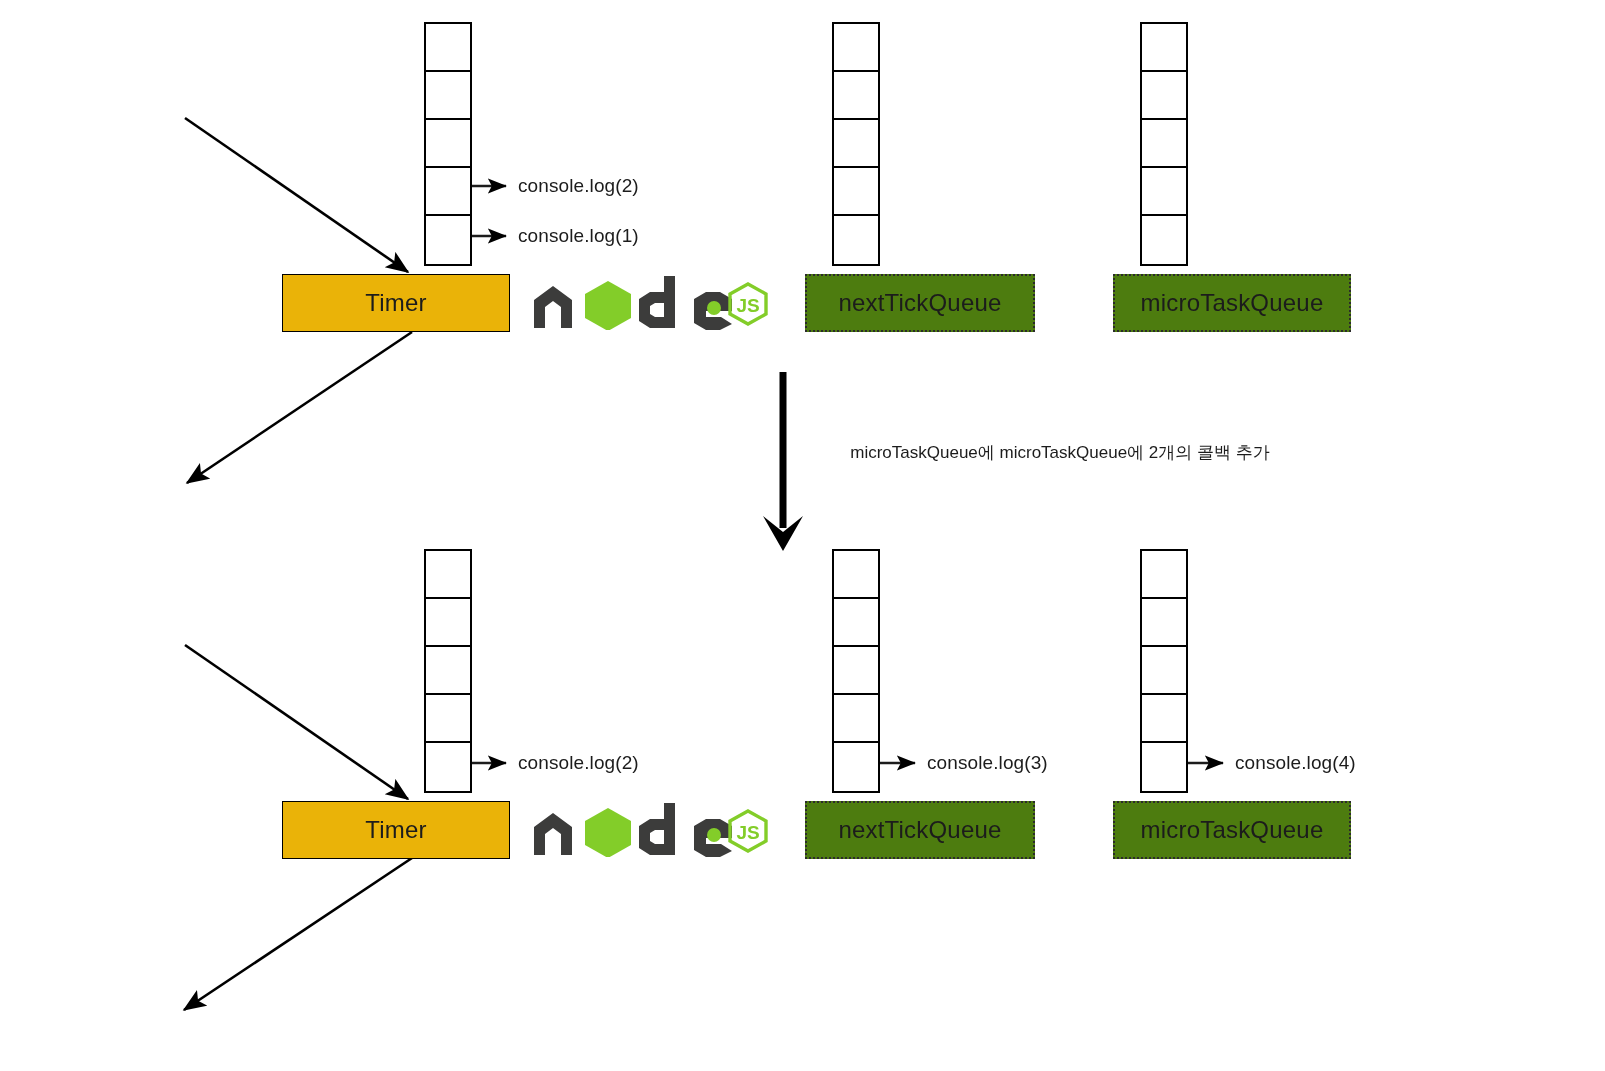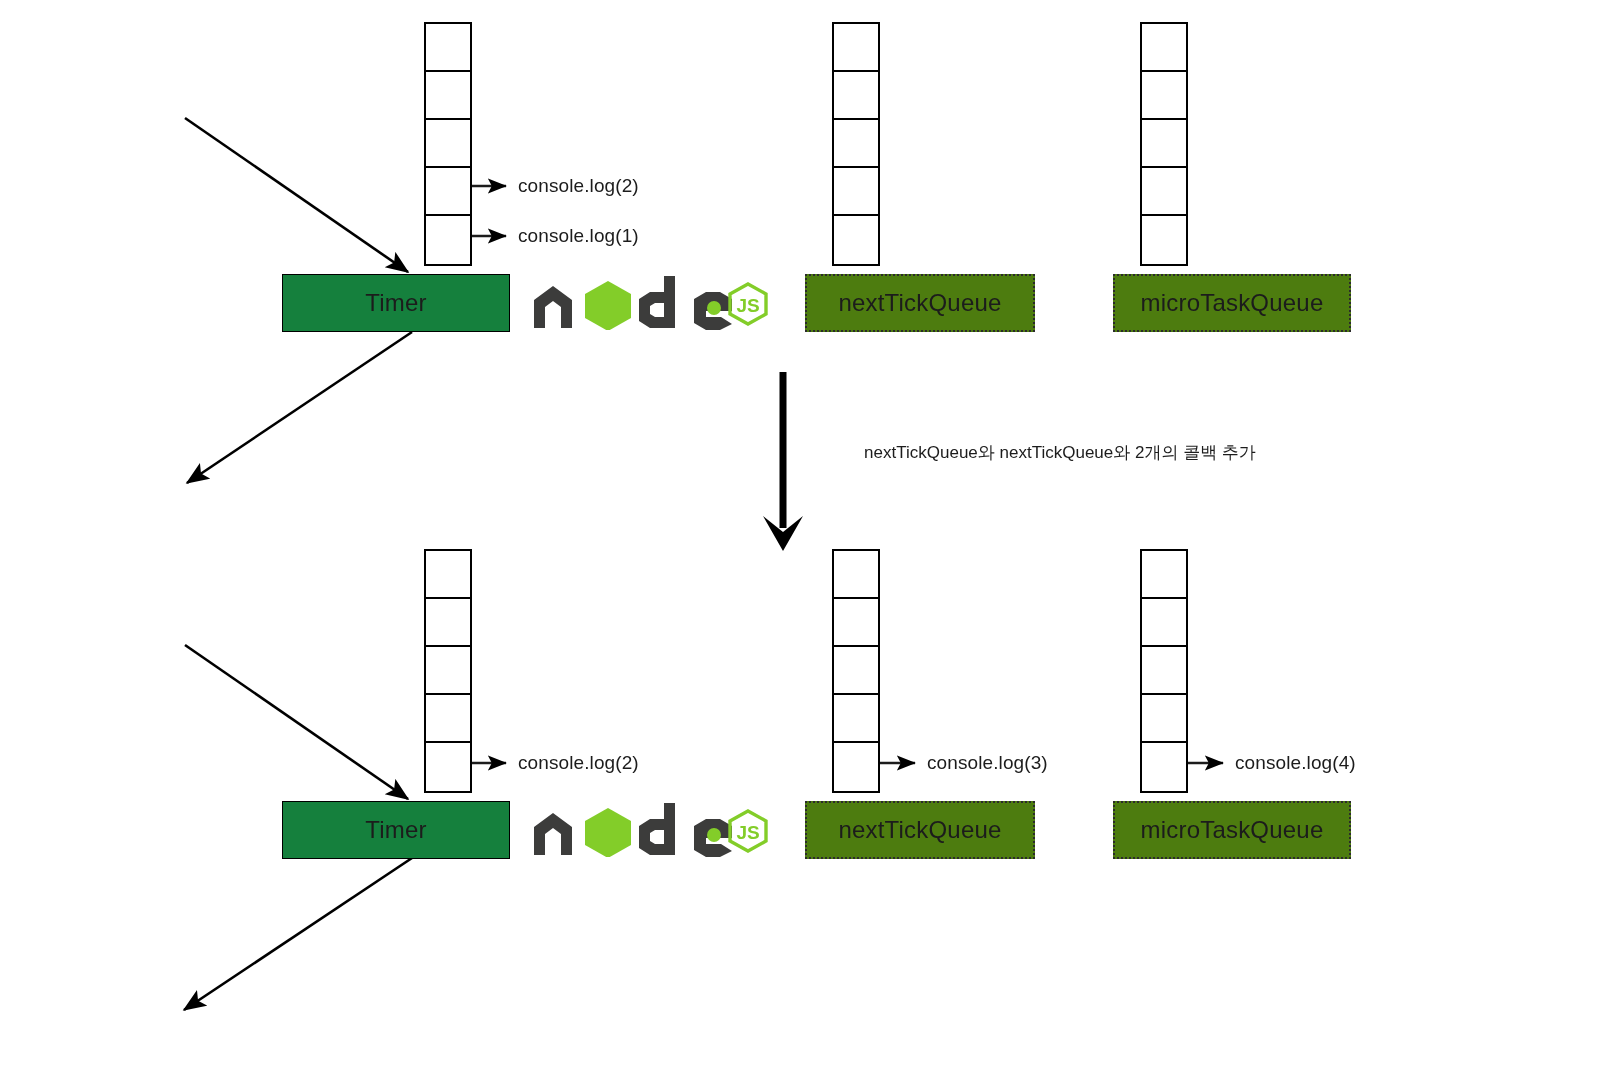--- a/index.html
+++ b/index.html
@@ -40,21 +40,21 @@
     border-bottom: 2px solid #000000;
   }
   .stack .cell:last-child {
     border-bottom: none;
   }
   
   .box-solid {
     position: absolute;
     box-sizing: border-box;
     border: 1.6px solid #000000;
-    background: #15803d;
+    background: #eab308;
     display: flex;
     align-items: center;
     justify-content: center;
     font-size: 24px;
     color: #1c1c1c;
     letter-spacing: .2px;
   }
   
   .box-dotted {
     position: absolute;
@@ -159,21 +159,21 @@
   <div class="stack" style="left:1140px; top:22px; height:244px;">
     <div class="cell"></div>
     <div class="cell"></div>
     <div class="cell"></div>
     <div class="cell"></div>
     <div class="cell"></div>
   </div>
   <div class="box-dotted" style="left:1113px; top:274px; width:238px; height:58px;">microTaskQueue</div>
 
   <div class="annotation" style="left:800px; top:440px; width:520px;">
-    <div>nextTickQueue와 nextTickQueue와 2개의 콜백 추가</div>
+    <div>microTaskQueue에 microTaskQueue에 2개의 콜백 추가</div>
   </div>
 
   <div class="stack" style="left:424px; top:549px; height:244px;">
     <div class="cell"></div>
     <div class="cell"></div>
     <div class="cell"></div>
     <div class="cell"></div>
     <div class="cell"></div>
   </div>
   <div class="callout" style="left:518px; top:752px;">console.log(2)</div>

